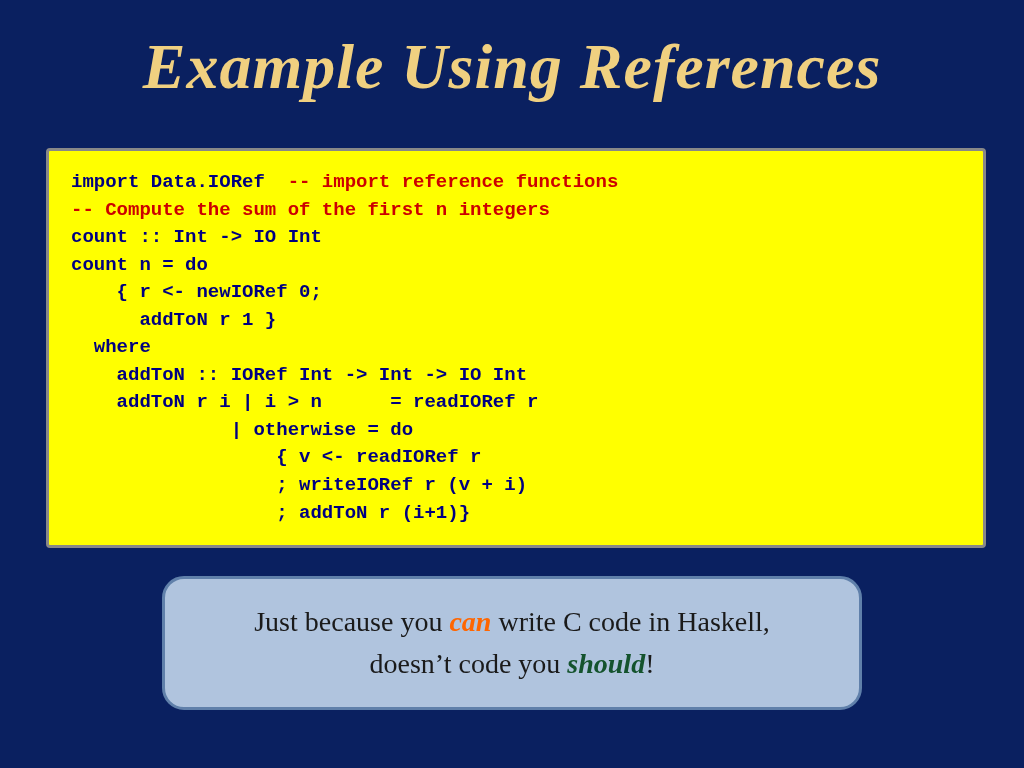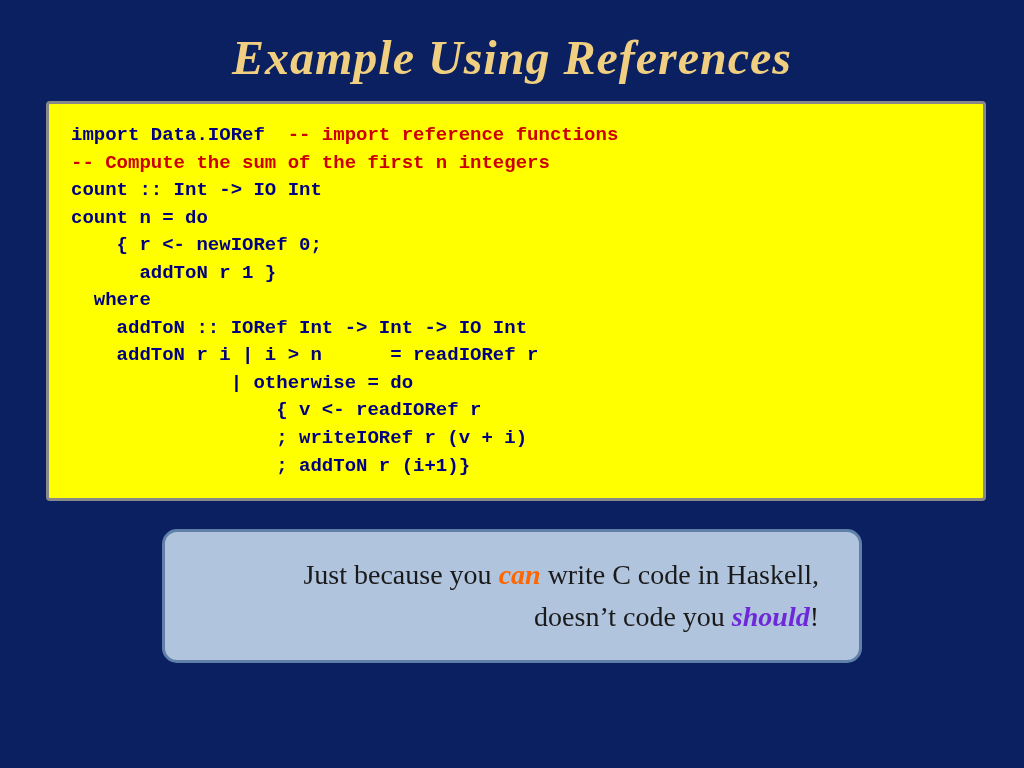--- a/index.html
+++ b/index.html
@@ -12,25 +12,25 @@
       display: flex;
       flex-direction: column;
       align-items: center;
       justify-content: flex-start;
       padding: 30px 40px 30px 40px;
       overflow: hidden;
     }
 
     #title {
       color: #f0d080;
-      font-size: 48px;
+      font-size: 64px;
       font-weight: bold;
       font-style: italic;
       text-align: center;
-      margin-bottom: 16px;
+      margin-bottom: 44px;
       font-family: Georgia, 'Times New Roman', serif;
       letter-spacing: 1px;
     }
 
     #code-box {
       background-color: #ffff00;
       border: 3px solid #888;
       border-radius: 4px;
       padding: 18px 22px;
       width: 940px;
@@ -47,41 +47,41 @@
       white-space: pre;
     }
 
     .red-text {
       color: #cc0000;
     }
 
     #note-box {
       background-color: #b0c4de;
       border: 3px solid #6080aa;
-      border-radius: 15px;
+      border-radius: 22px;
       padding: 22px 40px;
       width: 700px;
-      text-align: right;
+      text-align: center;
     }
 
     #note-box p {
       font-size: 28px;
       color: #1a1a1a;
       font-family: Georgia, serif;
       line-height: 1.5;
     }
 
     .note-can {
       color: #ff6600;
       font-style: italic;
       font-weight: bold;
     }
 
     .note-should {
-      color: #6d28d9;
+      color: #14532d;
       font-style: italic;
       font-weight: bold;
     }
   </style>
 </head>
 <body>
 
 <h1 id="title">Example Using References</h1>
 
 <div id="code-box">

